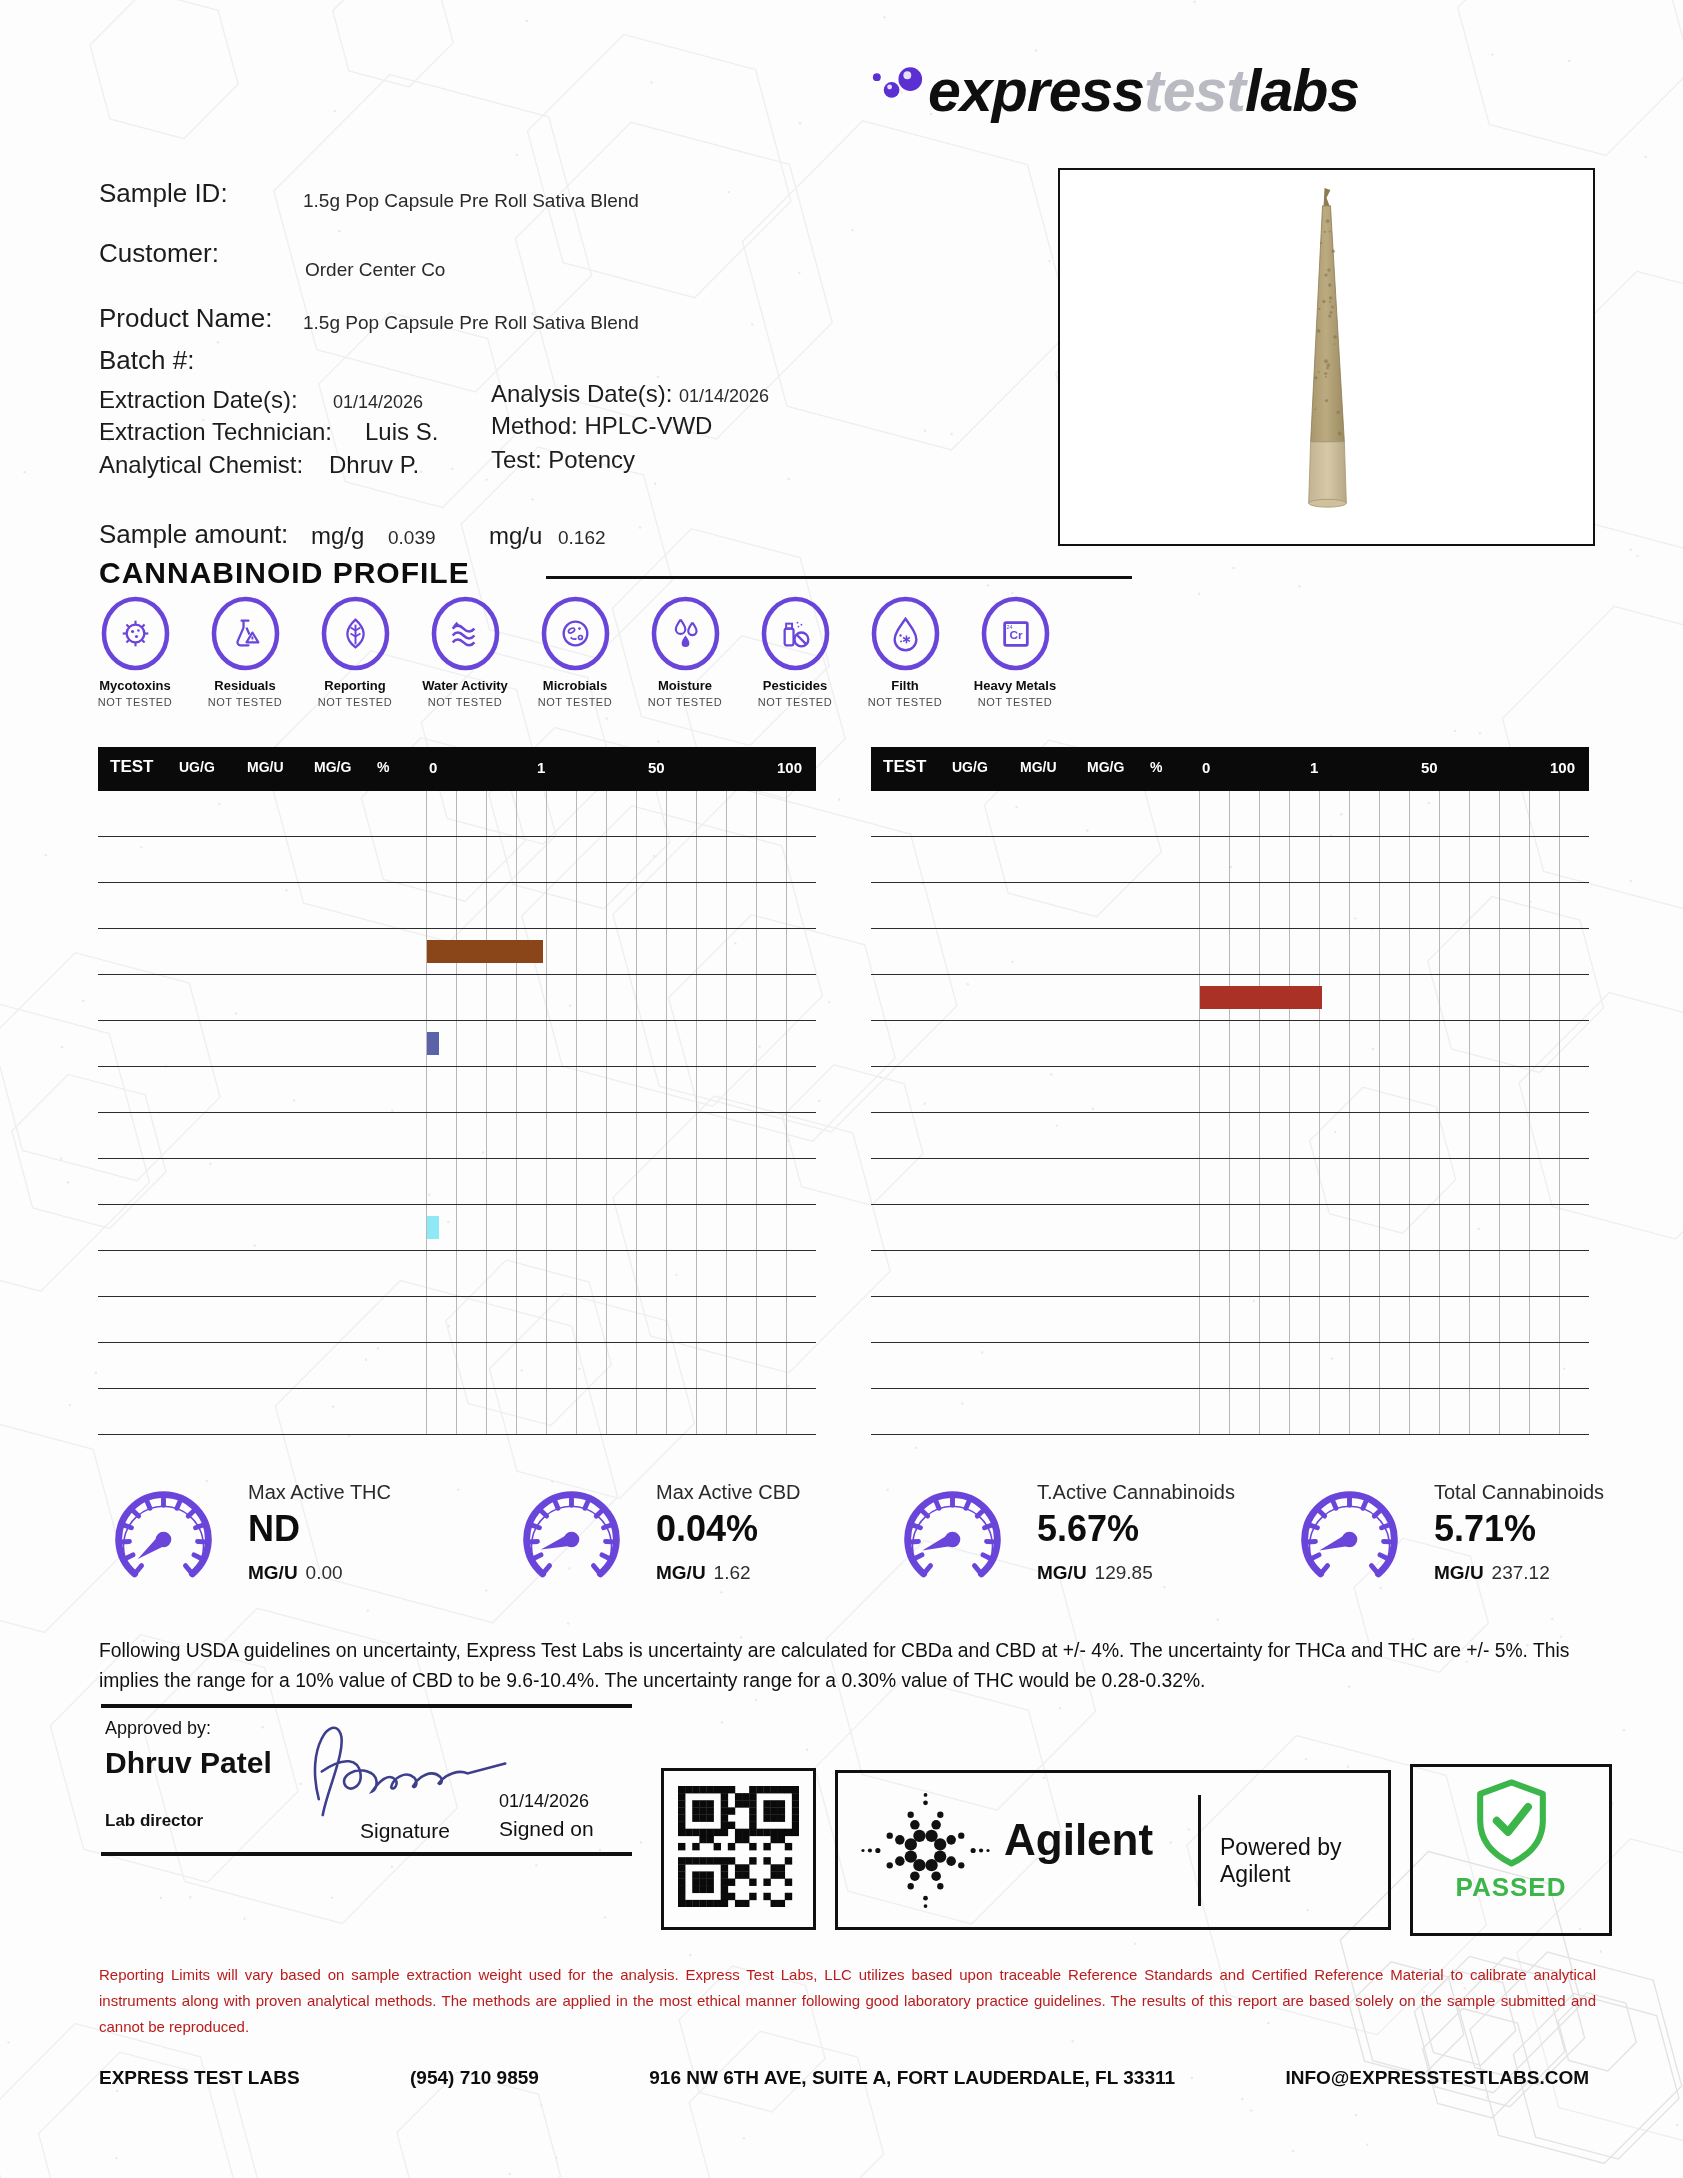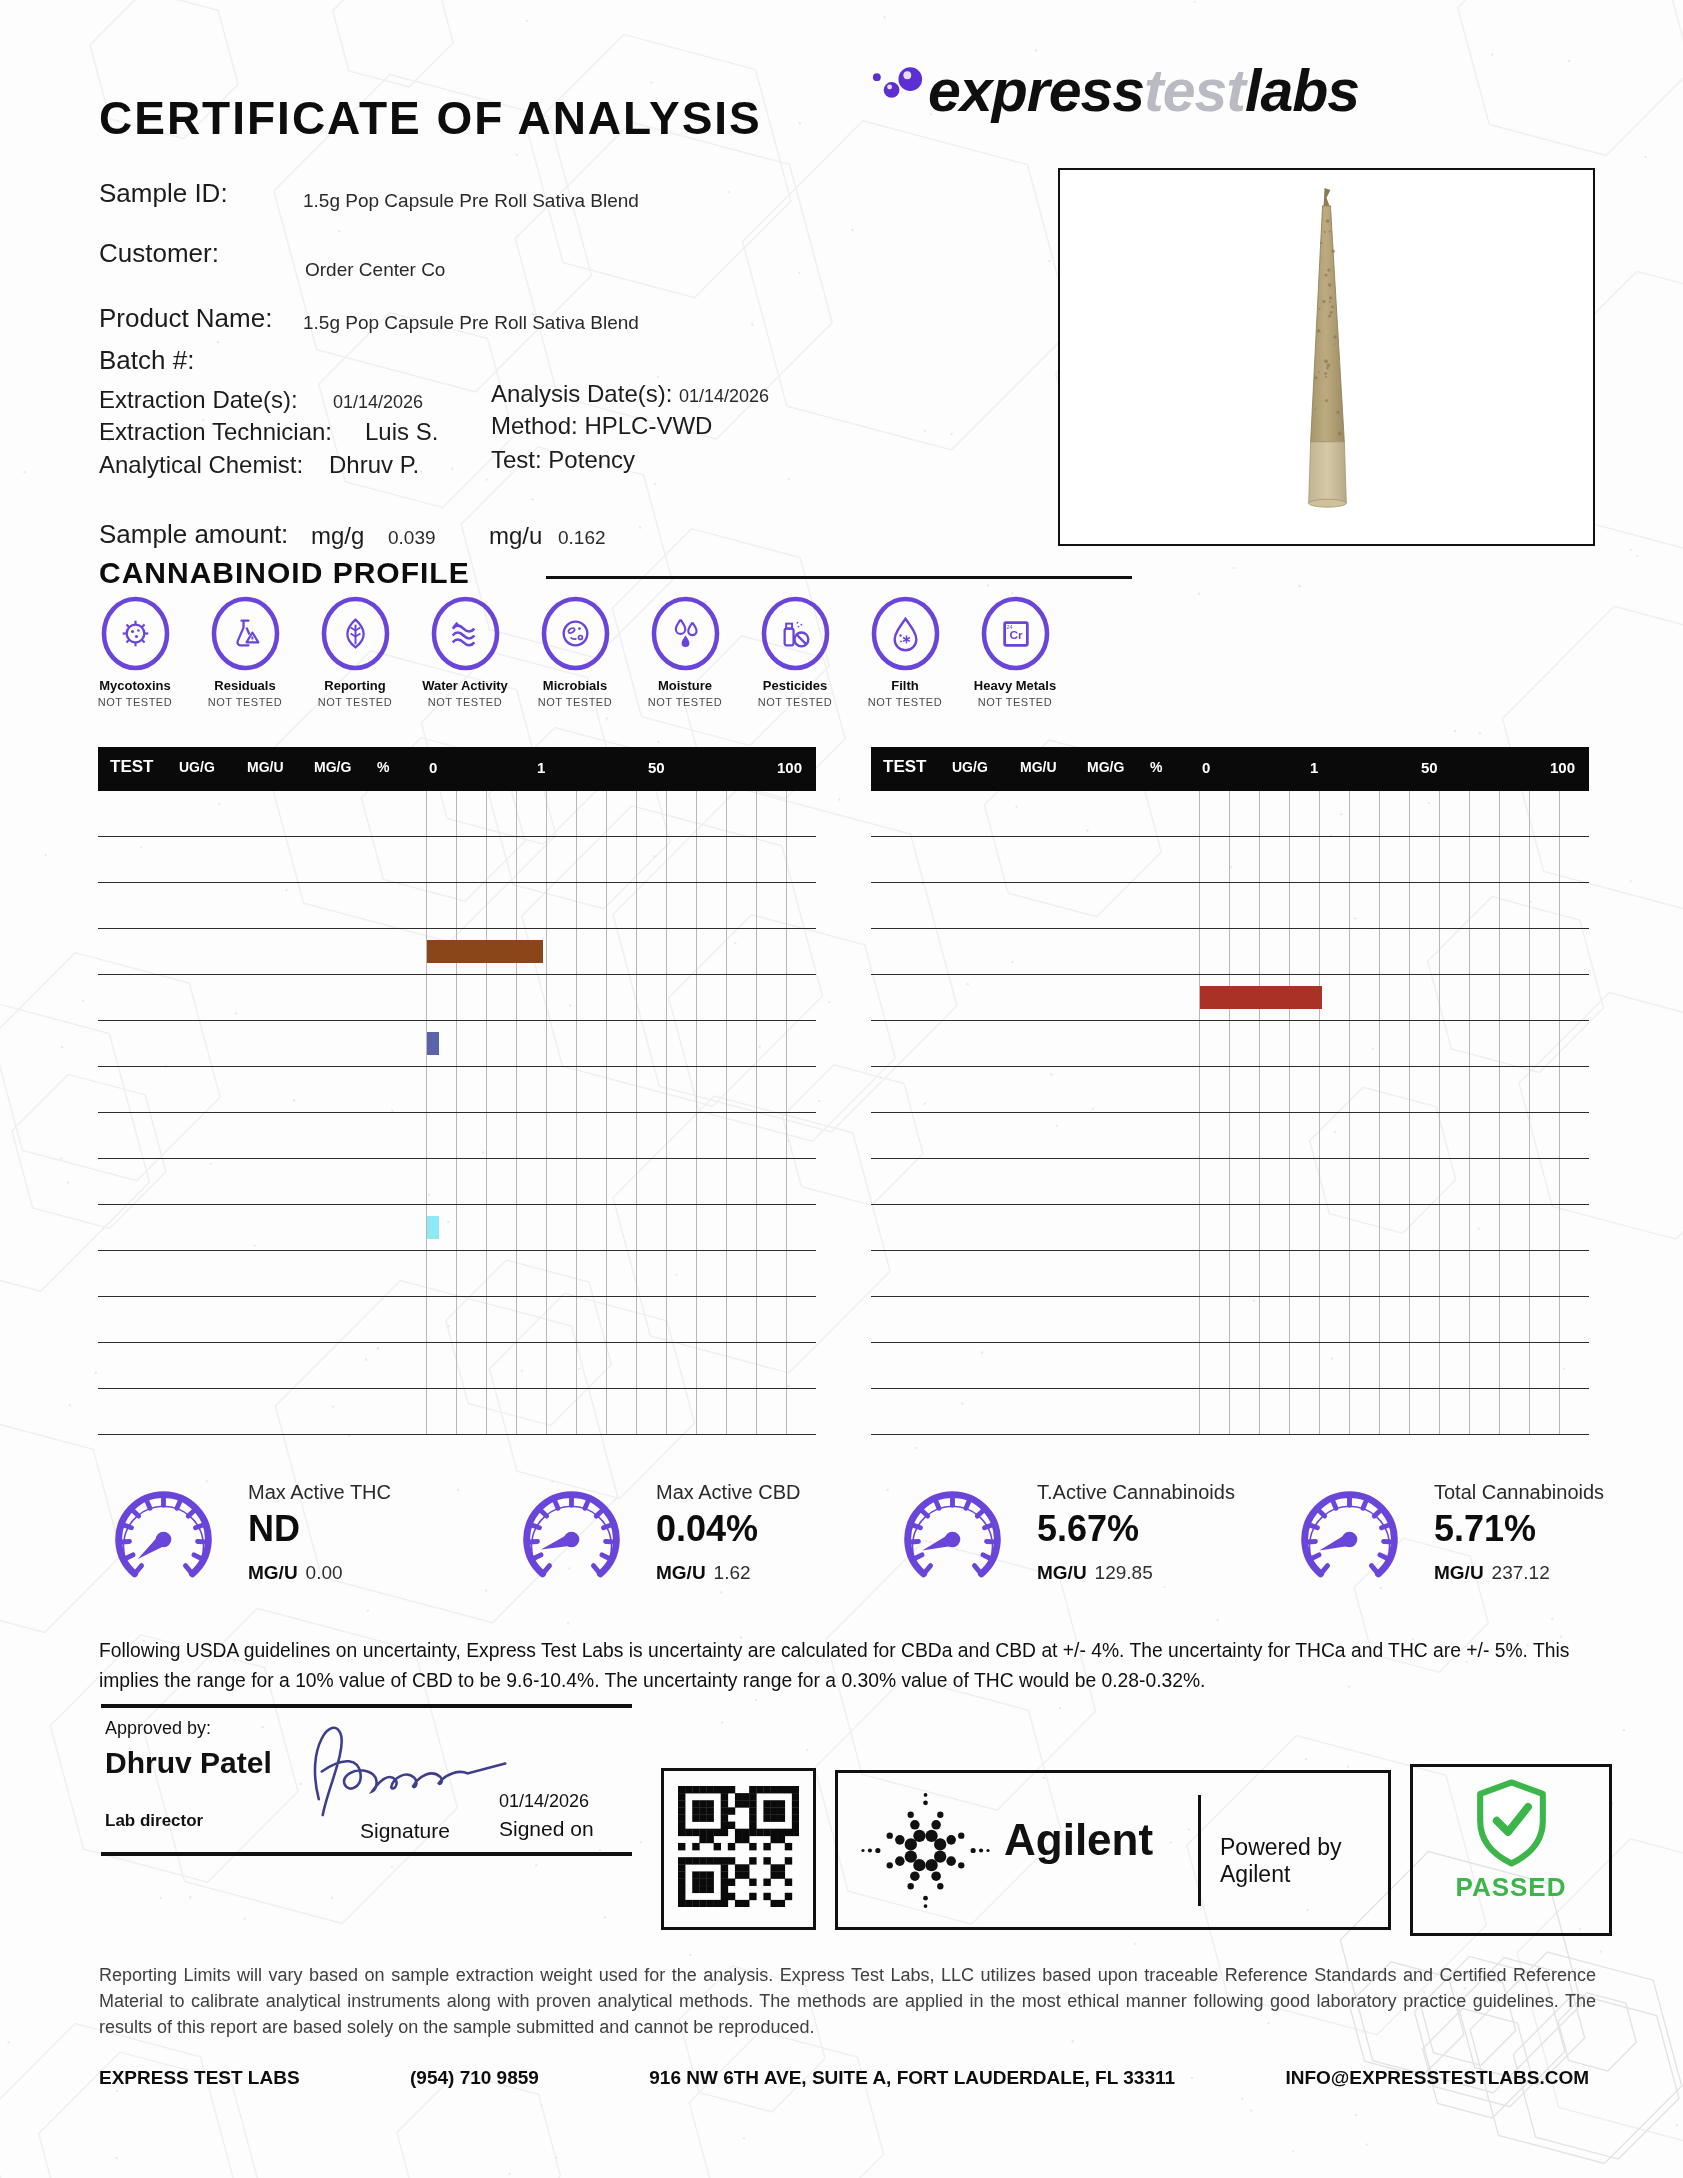--- a/index.html
+++ b/index.html
@@ -43,21 +43,21 @@
   .bar{position:absolute;left:1px;top:11px;height:23px;}
   
   .gauge-group{position:absolute;display:flex;}
   .gauge-text{margin-left:26px;}
   .gauge-title{font-size:20px;color:#2a2a2a;}
   .gauge-value{font-size:36px;font-weight:800;color:#0d0d0d;margin-top:4px;}
   .gauge-unit{font-size:19px;margin-top:12px;color:#2e2e2e;}
   .gauge-unit b{font-weight:800;color:#0d0d0d;margin-right:8px;}
   
   .para{font-size:19.3px;line-height:30px;color:#101010;}
-  .small-para{font-size:18px;line-height:26px;color:#404040;text-align:justify;}
+  .small-para{font-size:15px;line-height:26px;color:#b91c1c;text-align:justify;}
   .boxed{border:3px solid #101010;}
   .apr-line{height:4px;background:#101010;}
   .footer-row{display:flex;justify-content:space-between;font-size:19px;font-weight:700;color:#0d0d0d;}
   svg{display:block;}
 </style>
 </head>
 <body>
 
 <div class="page">
   <svg id="bg-pattern" class="abs" style="left:0;top:0;" width="1683" height="2178" viewBox="0 0 1700 2200">
@@ -311,21 +311,20 @@
       <circle cx="1438.7477292394024" cy="301.6398344662226" r="1.2" fill="#e9e9e9"></circle>
       <circle cx="665.0847206660941" cy="749.1650100560696" r="1.2" fill="#e9e9e9"></circle>
       <circle cx="476.2503731885229" cy="957.6757617097701" r="1.2" fill="#e9e9e9"></circle>
       <circle cx="352.770906990753" cy="1450.2319681692086" r="1.2" fill="#e9e9e9"></circle>
       <circle cx="192.1687880960148" cy="1916.3572737557615" r="1.2" fill="#e9e9e9"></circle>
       <circle cx="167.4500101094367" cy="1077.1198826269806" r="1.2" fill="#e9e9e9"></circle>
       <circle cx="1200.7156499199177" cy="1847.9070876016779" r="1.2" fill="#e9e9e9"></circle>
       <circle cx="289.3255665382955" cy="899.1488118186355" r="1.2" fill="#e9e9e9"></circle>
     </svg>
 
-  <div class="abs title" style="left:99px;top:91px;">CERTIFICATE OF ANALYSIS</div>
 
   <div class="abs" style="left:871px;top:57px;">
     <svg width="59" height="50" style="position:absolute;left:-4px;top:6px;" viewBox="0 0 60 50">
       <circle cx="10" cy="14" r="4" fill="#5b2fd1"></circle>
       <circle cx="25" cy="27" r="8" fill="#5b2fd1"></circle>
       <circle cx="44" cy="16" r="12" fill="#5b2fd1"></circle>
       <circle cx="41" cy="12" r="4" fill="#fff" opacity=".85"></circle>
       <circle cx="23" cy="24" r="2.5" fill="#fff" opacity=".85"></circle>
     </svg>
     <div class="brand" style="margin-left:57px;">

